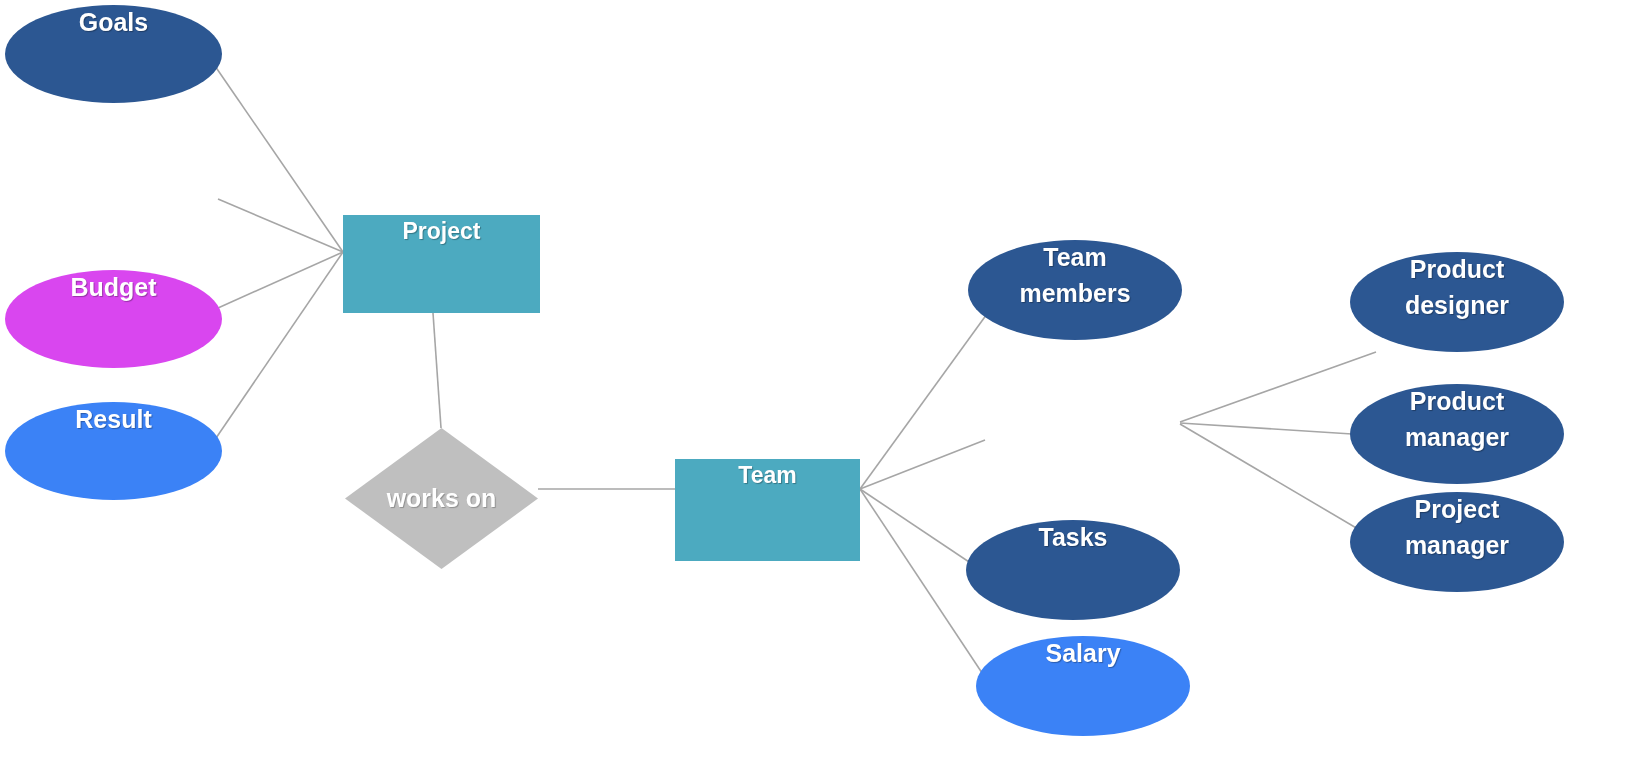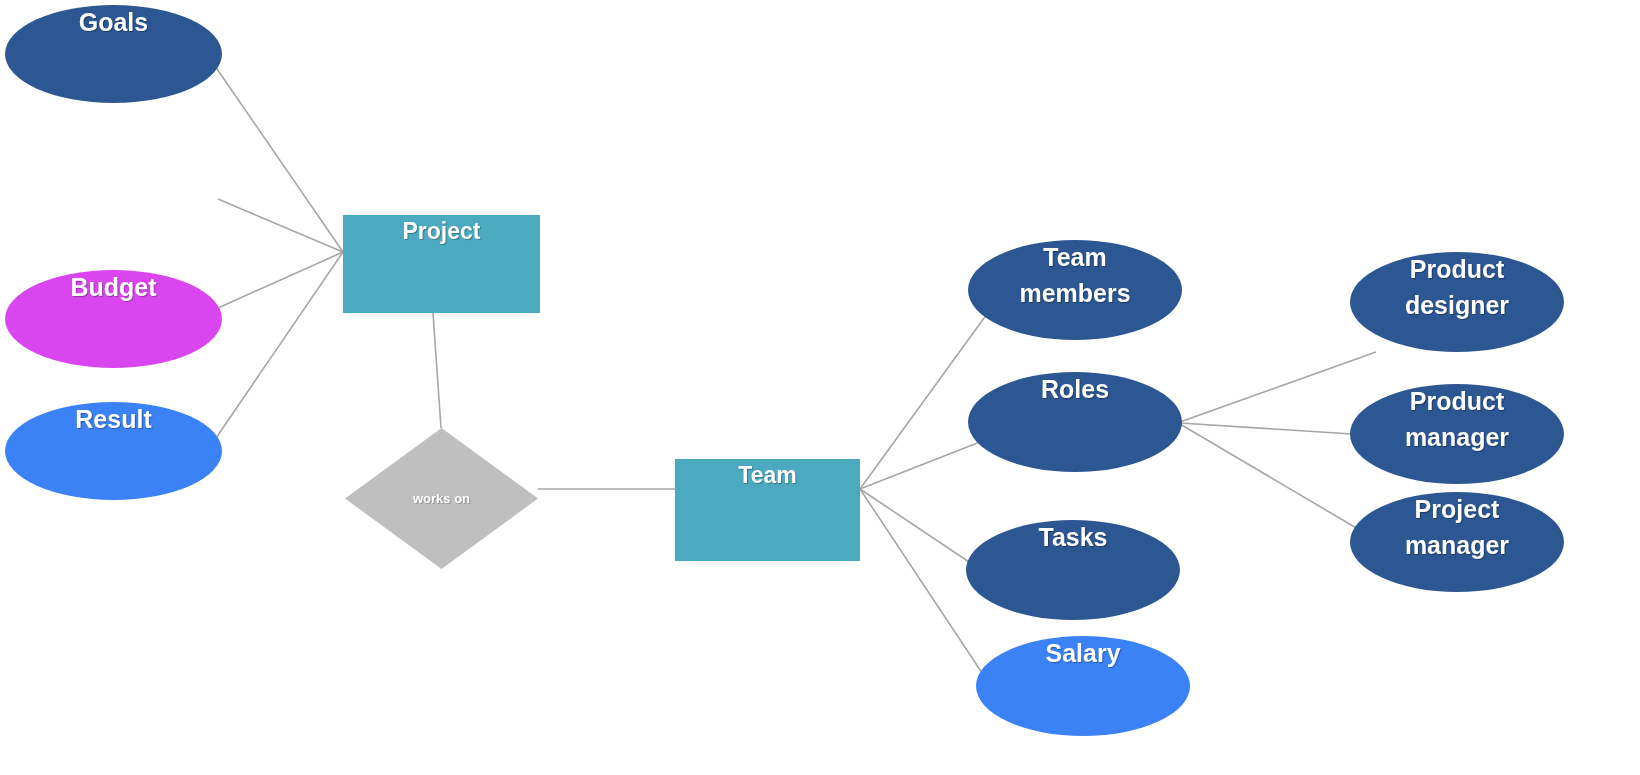--- a/index.html
+++ b/index.html
@@ -63,21 +63,21 @@
     position: absolute;
     left: 0;
     top: 0;
     width: 100%;
     height: 100%;
     display: flex;
     align-items: center;
     justify-content: center;
     color: #ffffff;
     font-weight: bold;
-    font-size: 13px;
+    font-size: 25px;
     text-shadow: 1px 1px 1px rgba(0,0,0,0.25);
   }
   .label-line { display: block; }
 </style>
 </head>
 <body>
 
 <div id="canvas">
 
   <svg id="edges" viewBox="0 0 1640 775" width="1640" height="775" xmlns="http://www.w3.org/2000/svg">
@@ -125,25 +125,20 @@
     <div class="rel-shape" style="background: rgb(191, 191, 191);"></div>
     <div class="rel-label">works on</div>
   </div>
 
   <div class="node attr" style="left: 968px; top: 240px; width: 214px; height: 100px; background: rgb(44, 87, 146);">
     <span>
         <span class="label-line">Team</span>
         <span class="label-line">members</span>
       </span>
   </div>
-  <div class="node attr" style="left: 968px; top: 372px; width: 214px; height: 100px; background: rgb(44, 87, 146);">
-    <span>
-        <span class="label-line">Roles</span>
-      </span>
-  </div>
   <div class="node attr" style="left: 966px; top: 520px; width: 214px; height: 100px; background: rgb(44, 87, 146);">
     <span>
         <span class="label-line">Tasks</span>
       </span>
   </div>
   <div class="node attr" style="left: 976px; top: 636px; width: 214px; height: 100px; background: #3b82f6;">
     <span>
         <span class="label-line">Salary</span>
       </span>
   </div>

